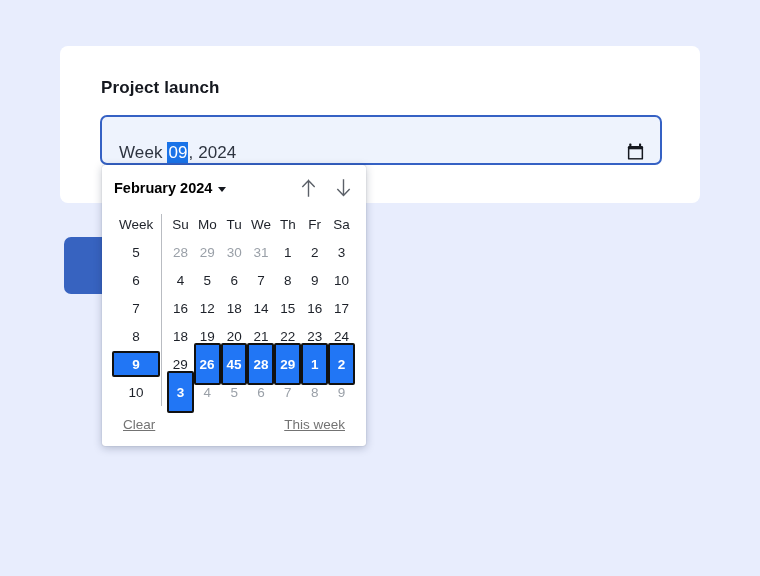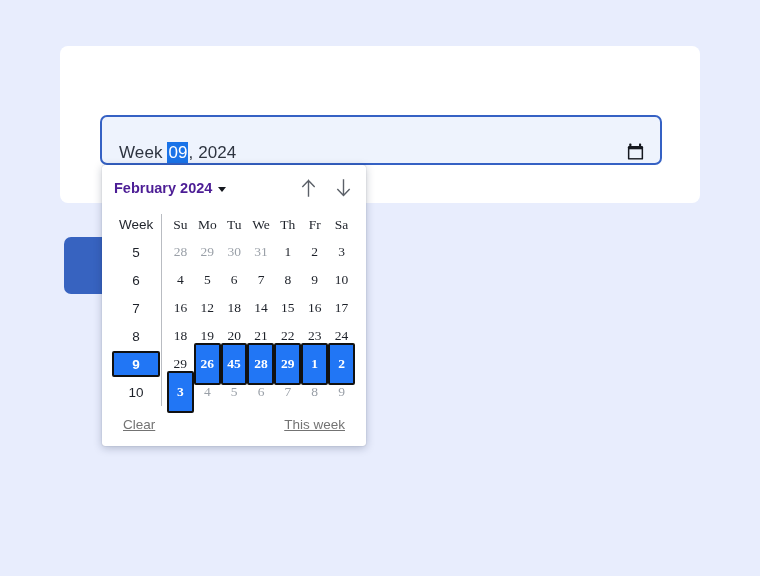--- a/index.html
+++ b/index.html
@@ -114,21 +114,21 @@
     display: flex;
     align-items: center;
   }
   #month-select {
     margin-left: 12px;
     display: flex;
     align-items: center;
     gap: 6px;
     font-size: 14.5px;
     font-weight: 700;
-    color: #4c1d95;
+    color: #000000;
     white-space: nowrap;
   }
   #month-select .caret {
     width: 0; height: 0;
     border-left: 4.5px solid transparent;
     border-right: 4.5px solid transparent;
     border-top: 5.5px solid #15181f;
     margin-top: 2px;
   }
   #nav-buttons {
@@ -167,21 +167,21 @@
     align-items: center;
     justify-content: center;
     font-size: 13.5px;
     color: #1d2129;
     box-sizing: border-box;
   }
   .weekcell {
     width: 48px;
     margin-right: 0;
   }
-  .daycell { margin-left: 0; font-family: Liberation Serif, serif; }
+  .daycell { margin-left: 0; }
 
   .cell.head {
     color: #1d2129;
     font-size: 13.5px;
   }
   .cell.muted { color: #9aa0a8; }
 
   
   .divider {
     width: 1px;
@@ -226,20 +226,21 @@
     font-size: 13.5px;
     color: #737373;
   }
   #this-week-link { margin-left: auto; }
 </style>
 </head>
 <body>
 
 <div id="card">
 
+  <div id="field-label">Project launch</div>
 
   <div id="week-input">
     <div id="week-value"><span>Week </span><span class="sel">09</span><span>, 2024</span></div>
     <div id="calendar-toggle">
       <svg width="17" height="18" viewBox="0 0 17 18" aria-hidden="true">
         <rect x="2.3" y="0.6" width="2.1" height="3.6" rx="0.6" fill="#15181f"></rect>
         <rect x="12.0" y="0.6" width="2.1" height="3.6" rx="0.6" fill="#15181f"></rect>
         <rect x="0.9" y="3.0" width="15.2" height="13.6" rx="1.2" fill="#15181f"></rect>
         <rect x="2.4" y="6.3" width="12.2" height="8.8" fill="#eef3fd"></rect>
       </svg>

